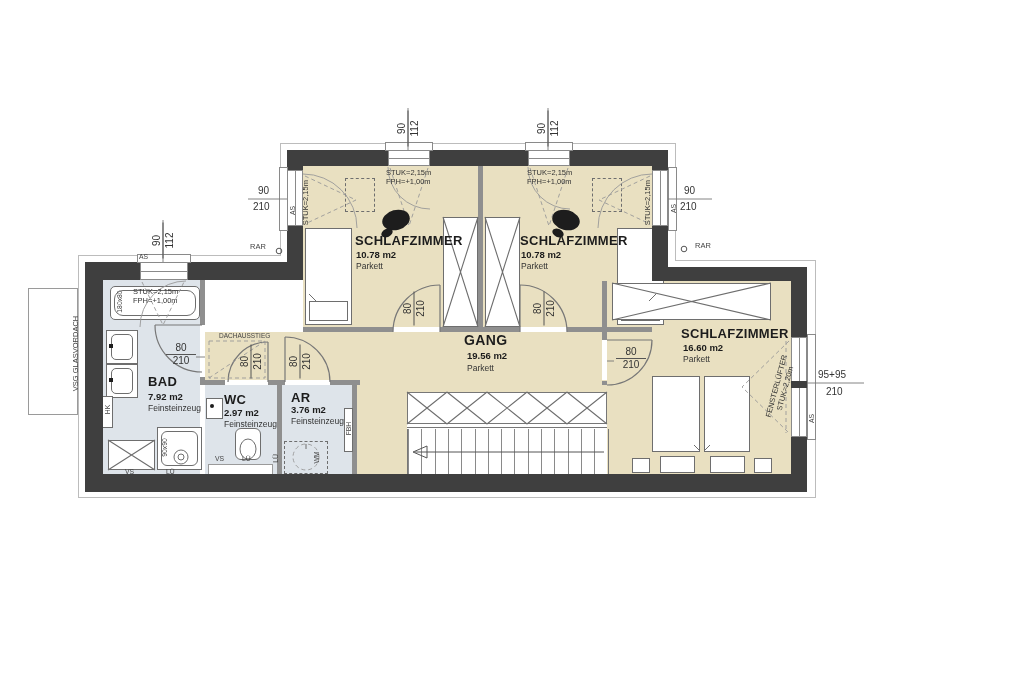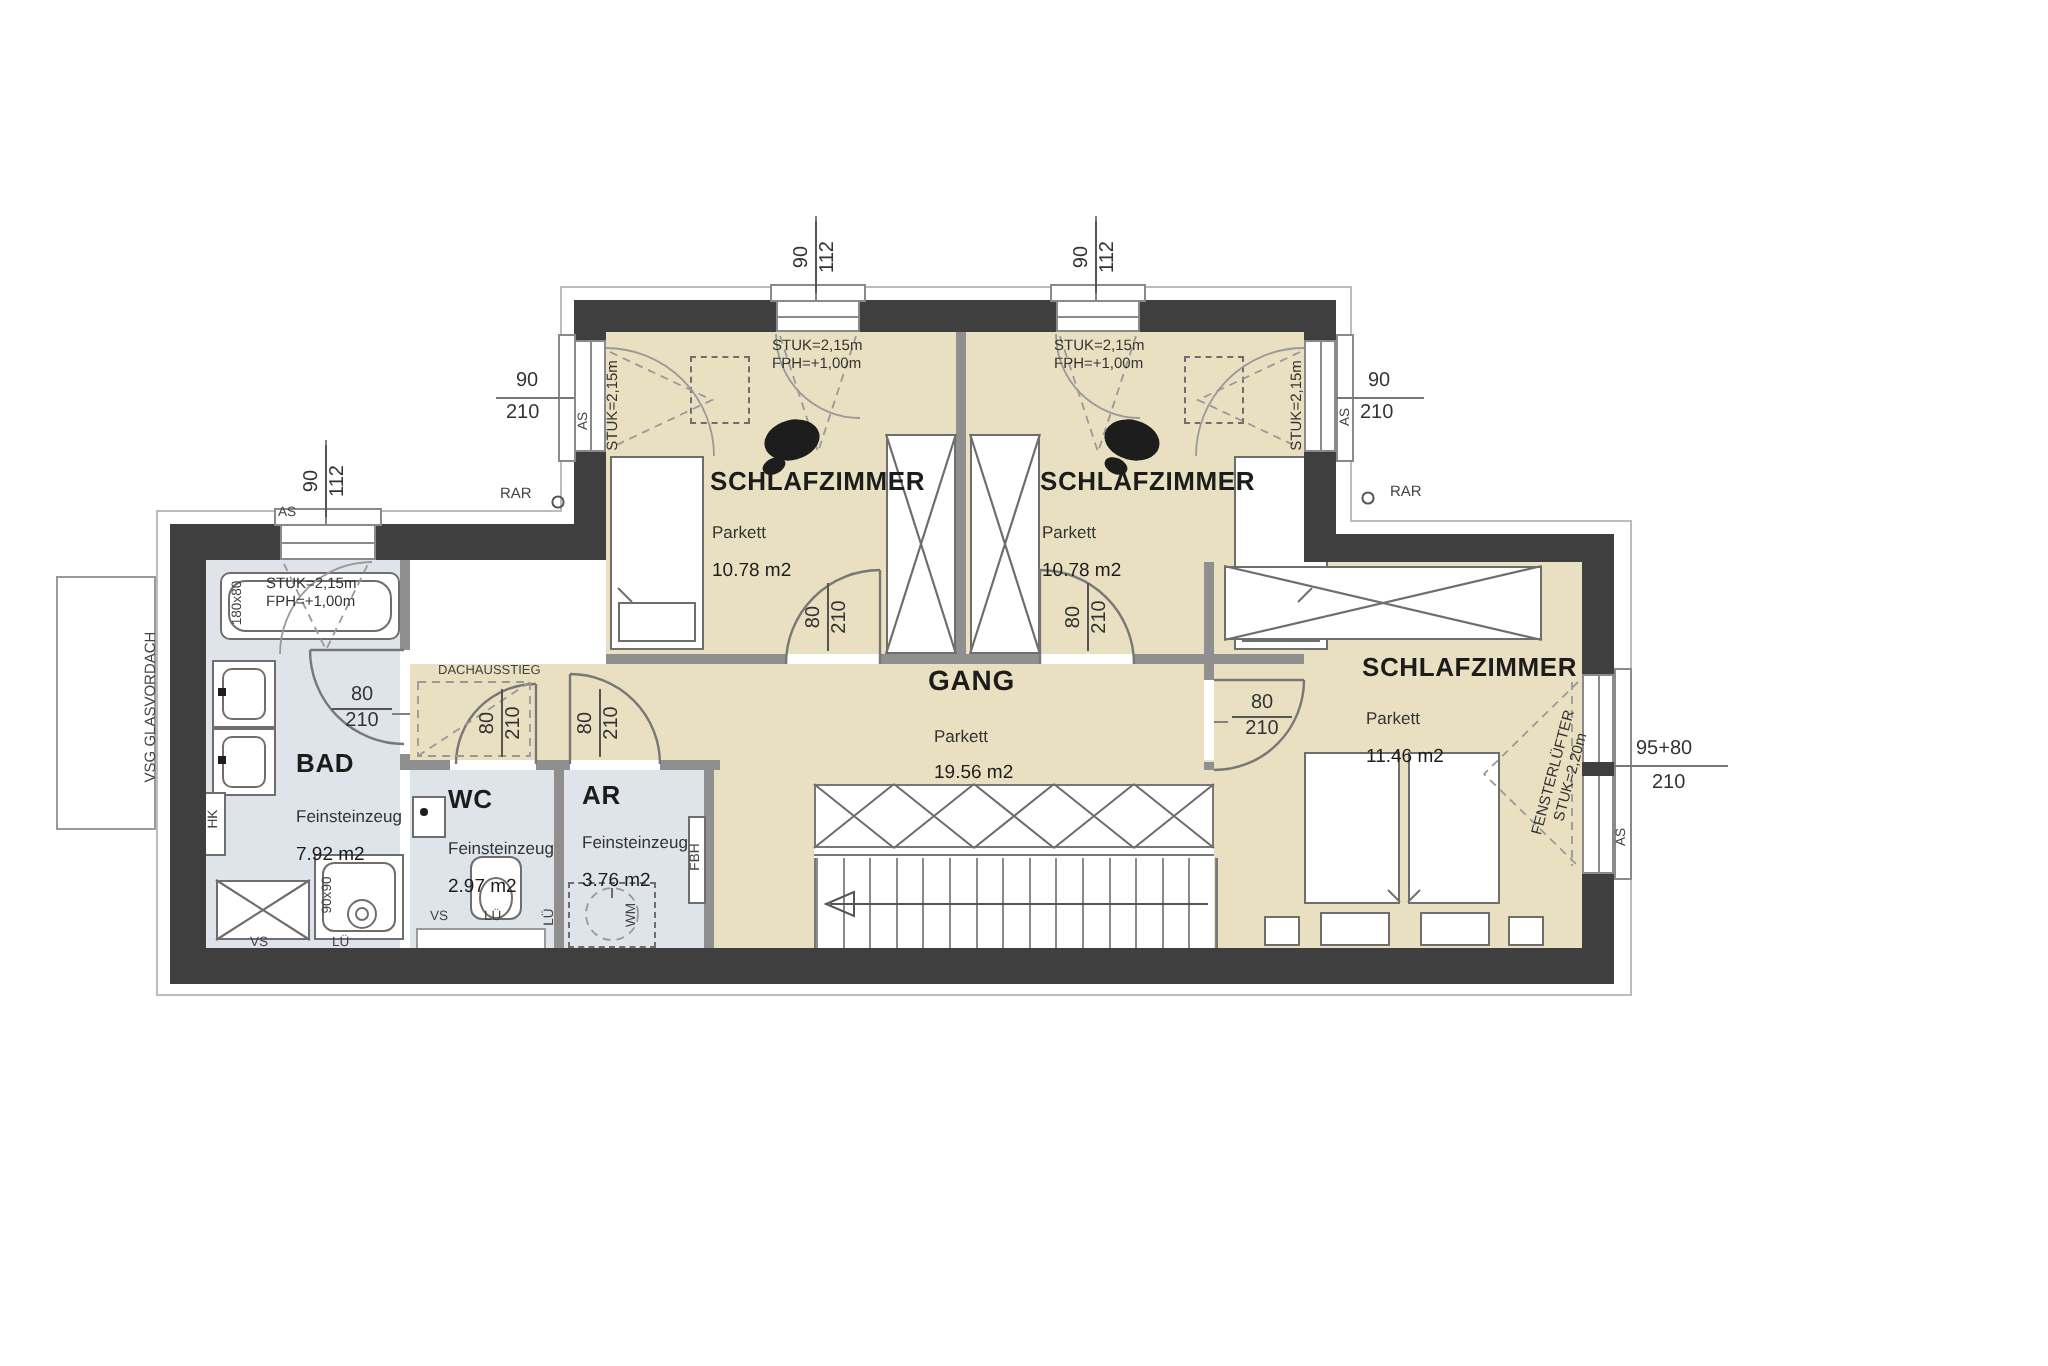--- a/index.html
+++ b/index.html
@@ -13,21 +13,21 @@
   .oline{position:absolute;background:#bcbcbc;}
   .wbox{position:absolute;background:#fff;border:1px solid #6e6e6e;box-sizing:border-box;}
   .wbox-l{position:absolute;background:#fff;border:1px solid #9a9a9a;box-sizing:border-box;}
   .dash{position:absolute;background:transparent;border:1px dashed #6e6e6e;box-sizing:border-box;}
   .pane{position:absolute;background:#fff;border:1px solid #8a8a8a;box-sizing:border-box;}
   .pane .mh{position:absolute;left:0;right:0;top:50%;height:1px;background:#8a8a8a;}
   .pane .mv{position:absolute;top:0;bottom:0;left:50%;width:1px;background:#8a8a8a;}
   .lbl{position:absolute;white-space:nowrap;}
   .title{font-size:13px;font-weight:600;letter-spacing:.3px;color:#1c1c1c;}
   .title-lg{font-size:14px;font-weight:600;letter-spacing:.4px;color:#1c1c1c;}
-  .area{font-size:9.5px;font-weight:400;color:#1c1c1c;margin-top:31px;}
+  .area{font-size:9.5px;font-weight:700;color:#1c1c1c;}
   .flr{font-size:8.5px;color:#333;}
   .note{font-size:7.5px;color:#333;line-height:1.25;}
   .tiny{font-size:6.8px;color:#444;}
   .dimtxt{font-size:10px;color:#333;}
   .vrot{transform:rotate(-90deg);transform-origin:center;text-align:center;}
   .frac{position:absolute;text-align:center;font-size:10px;color:#333;line-height:1.2;}
   .frac .ft{display:block;border-bottom:1px solid #555;padding:0 3px;}
   .frac .fb{display:block;padding:0 3px;}
   svg{position:absolute;left:0;top:0;pointer-events:none;}
 </style>
@@ -231,21 +231,21 @@
 
   <div class="lbl title" style="left:355px;top:233px">SCHLAFZIMMER</div>
   <div class="lbl area" style="left:356px;top:249px">10.78 m2</div>
   <div class="lbl flr" style="left:356px;top:261px">Parkett</div>
 
   <div class="lbl title" style="left:520px;top:233px">SCHLAFZIMMER</div>
   <div class="lbl area" style="left:521px;top:249px">10.78 m2</div>
   <div class="lbl flr" style="left:521px;top:261px">Parkett</div>
 
   <div class="lbl title" style="left:681px;top:326px">SCHLAFZIMMER</div>
-  <div class="lbl area" style="left:683px;top:342px">11.46 m2</div>
+  <div class="lbl area" style="left:683px;top:342px">16.60 m2</div>
   <div class="lbl flr" style="left:683px;top:354px">Parkett</div>
 
   <div class="lbl title-lg" style="left:464px;top:332px">GANG</div>
   <div class="lbl area" style="left:467px;top:350px">19.56 m2</div>
   <div class="lbl flr" style="left:467px;top:363px">Parkett</div>
 
   <div class="lbl title" style="left:148px;top:374px">BAD</div>
   <div class="lbl area" style="left:148px;top:391px">7.92 m2</div>
   <div class="lbl flr" style="left:148px;top:403px">Feinsteinzeug</div>
 
@@ -285,21 +285,21 @@
     <span class="fb">112</span>
   </div>
   <div class="frac vrot" style="left:145px;top:228px;width:36px">
     <span class="ft">90</span>
     <span class="fb">112</span>
   </div>
   <div class="lbl dimtxt" style="left:258px;top:185px">90</div>
   <div class="lbl dimtxt" style="left:253px;top:201px">210</div>
   <div class="lbl dimtxt" style="left:684px;top:185px">90</div>
   <div class="lbl dimtxt" style="left:680px;top:201px">210</div>
-  <div class="lbl dimtxt" style="left:818px;top:369px">95+80</div>
+  <div class="lbl dimtxt" style="left:818px;top:369px">95+95</div>
   <div class="lbl dimtxt" style="left:826px;top:386px">210</div>
 
   <div class="frac vrot" style="left:397px;top:296px;width:34px">
     <span class="ft">80</span>
     <span class="fb">210</span>
   </div>
   <div class="frac vrot" style="left:527px;top:296px;width:34px">
     <span class="ft">80</span>
     <span class="fb">210</span>
   </div>

